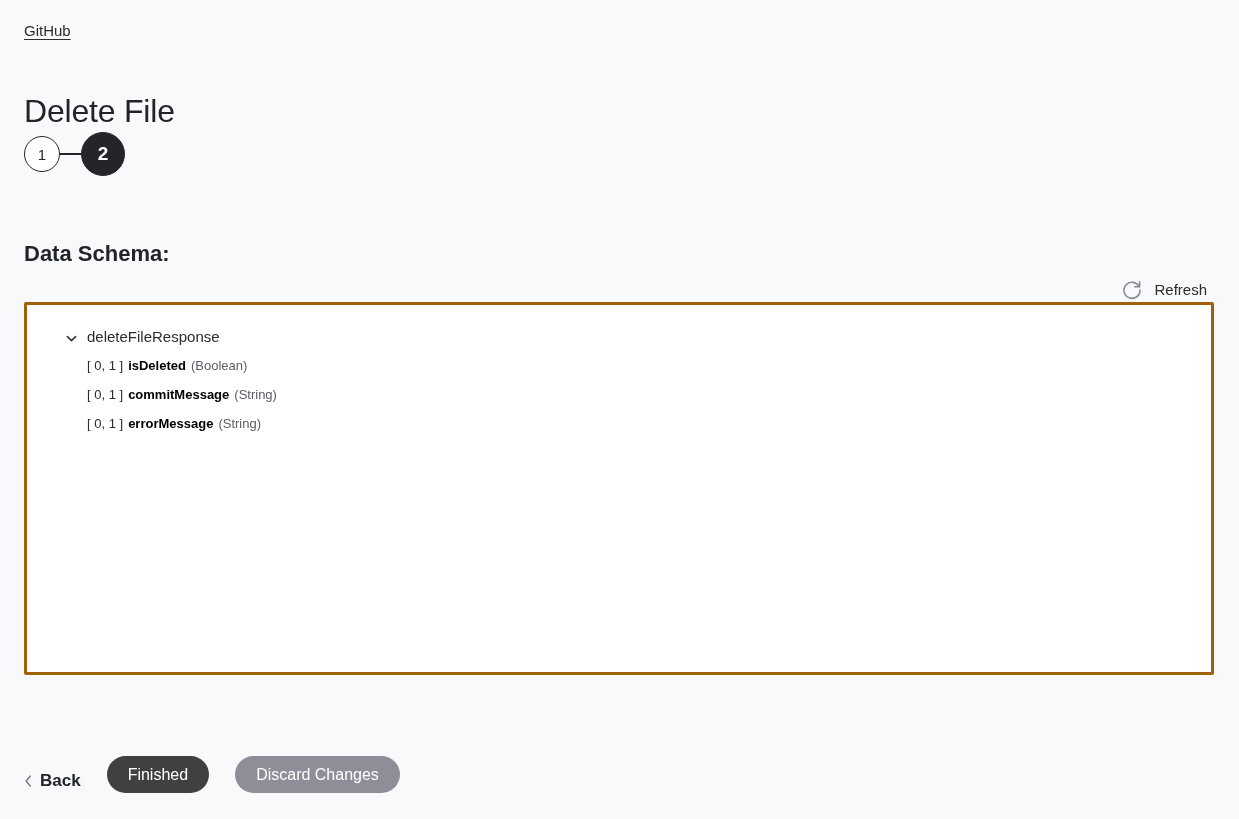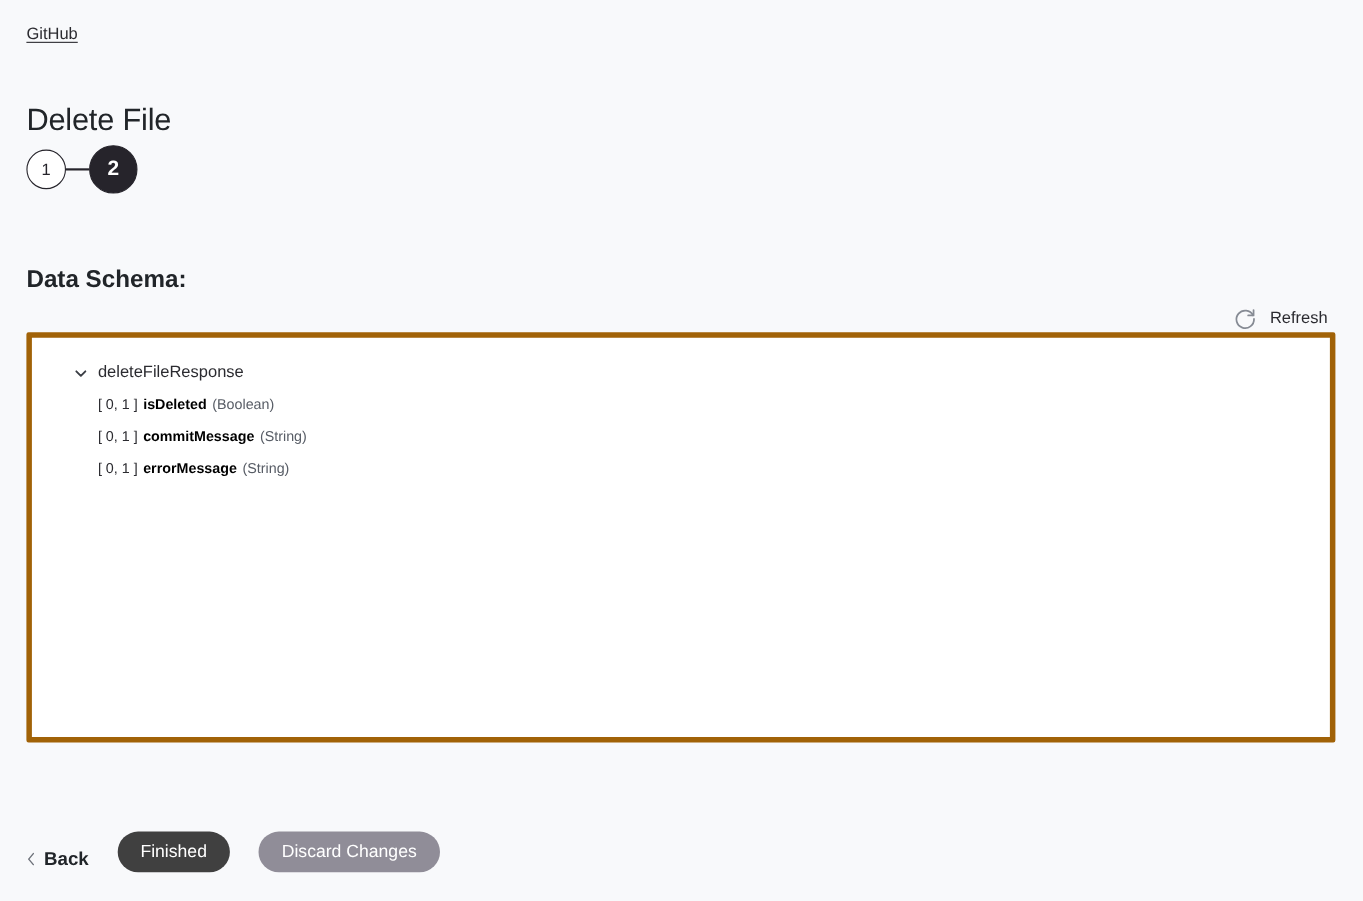--- a/index.html
+++ b/index.html
@@ -35,21 +35,21 @@
     text-decoration: underline;
     text-underline-offset: 3px;
     cursor: pointer;
   }
 
   
   .page-title {
     position: absolute;
     left: 24px;
     top: 68px;
-    font-size: 28px;
+    font-size: 32px;
     line-height: 44px;
     font-weight: 400;
     color: #212529;
     letter-spacing: -0.2px;
   }
 
   
   .stepper {
     position: absolute;
     left: 24px;
@@ -143,21 +143,21 @@
     min-width: 0;
   }
   .col-label {
     font-size: 15px;
     line-height: 22px;
     color: #2b2b30;
     margin-bottom: 13px;
   }
   .col-panel {
     background: #ffffff;
-    border: 5px solid #a16207;
+    border: 3px solid #a16207;
     border-radius: 2px;
     height: 373px;
     box-sizing: border-box;
     padding: 18px 16px;
     overflow: auto;
   }
 
   
   .tree {
     list-style: none;

